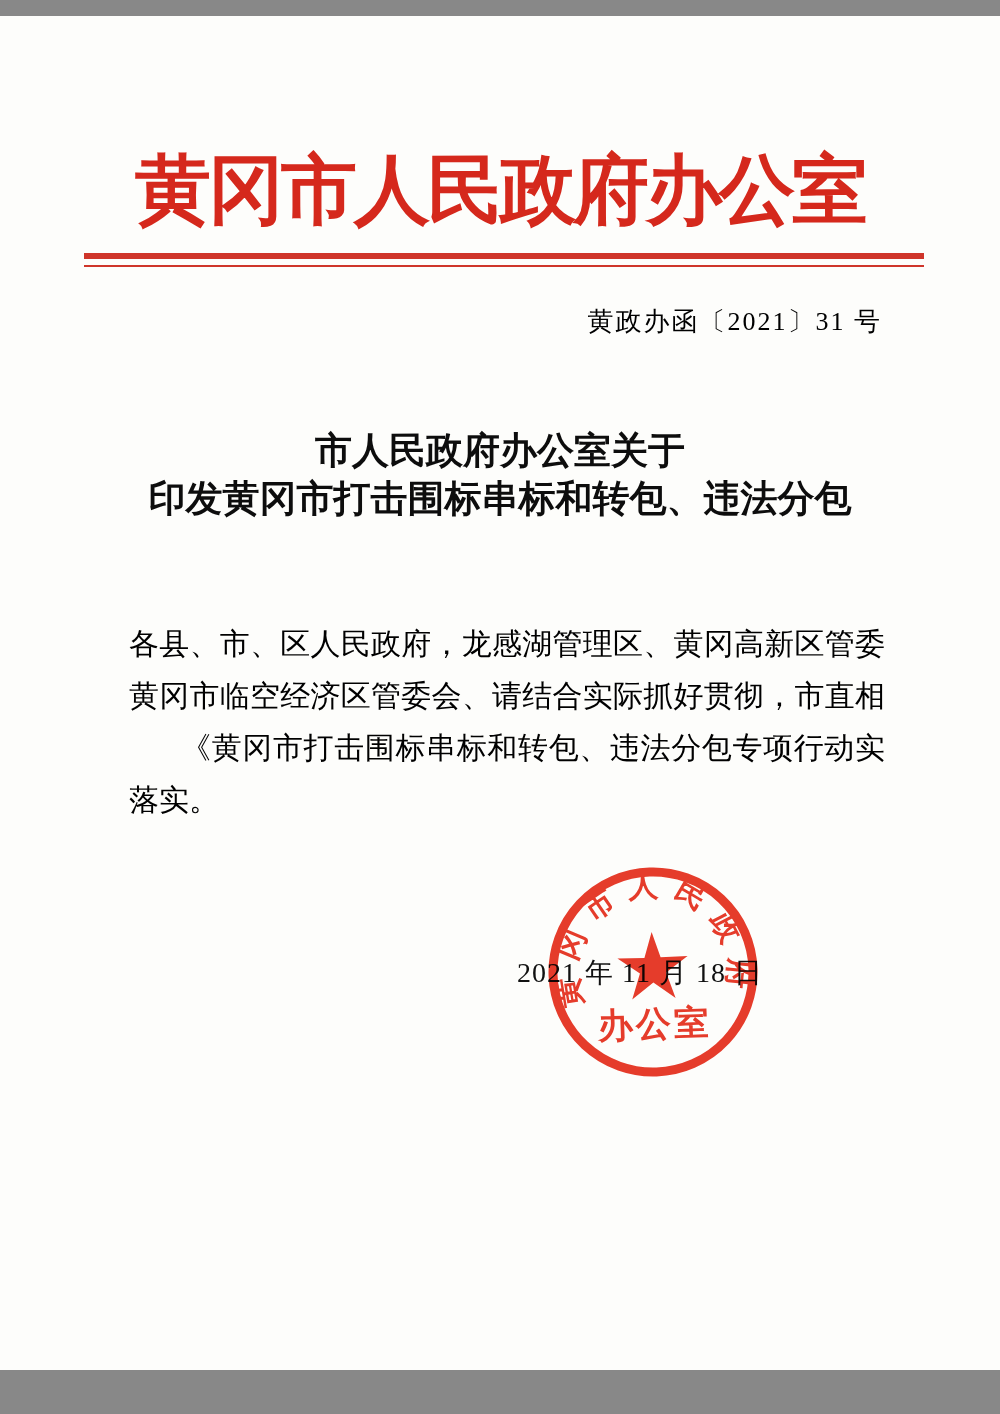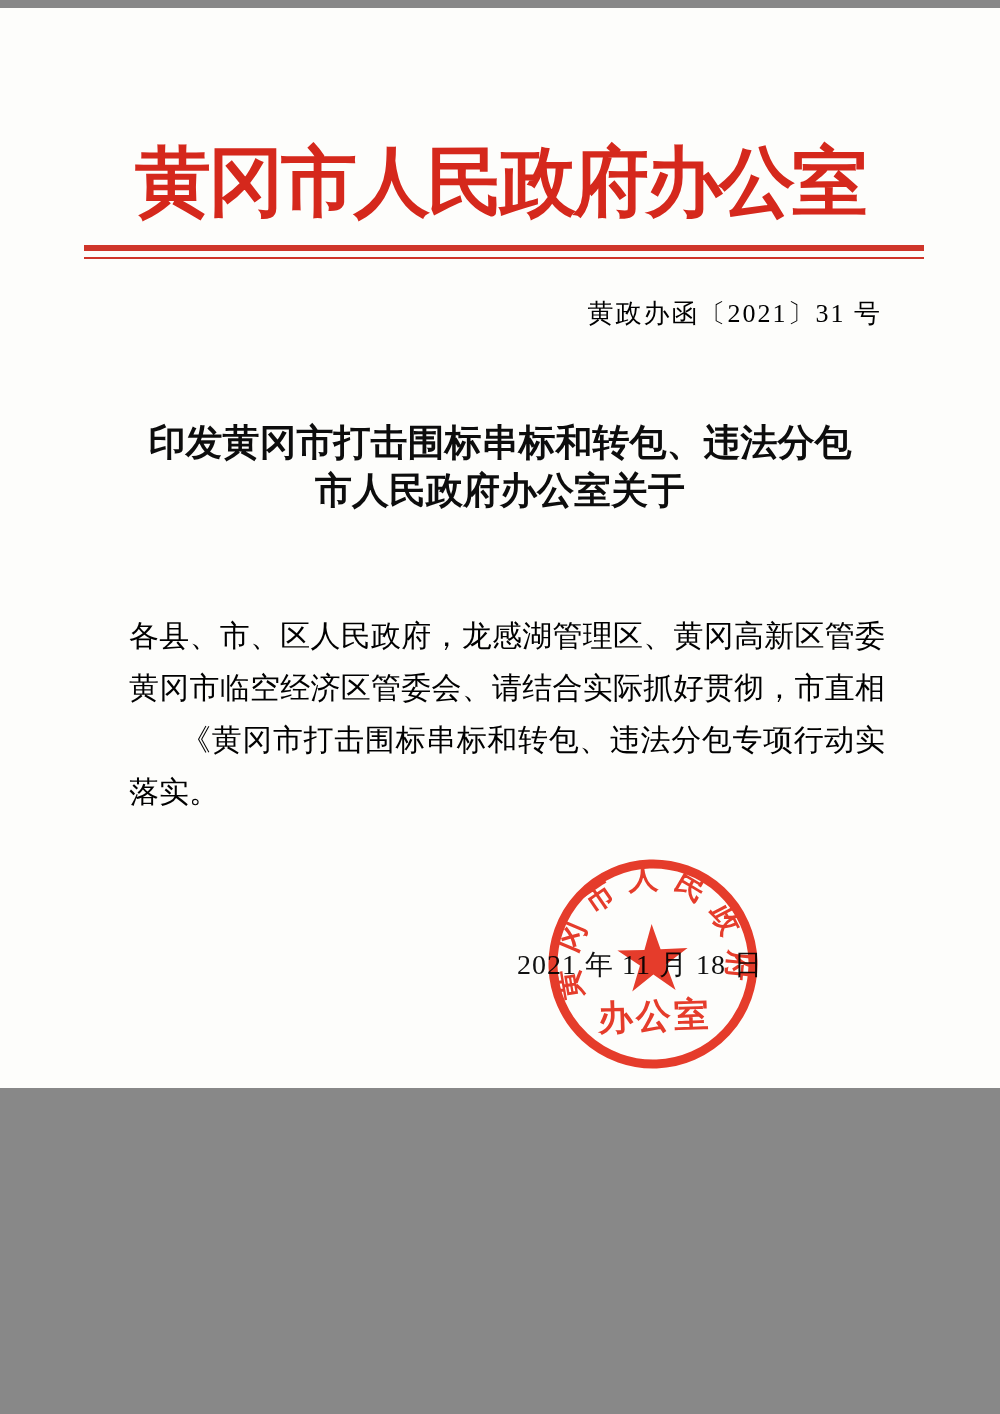--- a/index.html
+++ b/index.html
@@ -1,19 +1,19 @@
 <!DOCTYPE html>
 <html><head>
 <meta charset="utf-8">
 <style>
   html,body{margin:0;padding:0;background:#888;}
   .page{
     position:relative;
-    width:1000px;height:1080px;
-    margin:8px auto;
+    width:1000px;height:1354px;
+    margin:16px auto;
     background:#fdfdfb;
     overflow:hidden;
     font-family:"Liberation Serif","DejaVu Serif",serif;
   }
   
   .agency-title{
     position:absolute;left:0;top:128px;width:100%;
     text-align:center;
     font-size:76px;line-height:92px;font-weight:bold;
     letter-spacing:-3px;
@@ -71,22 +71,22 @@
 <div class="page">
 
   <div class="agency-title" style="color: rgb(213, 40, 28);">黄冈市人民政府办公室</div>
 
   <div class="rule rule-top-thick" style="background: rgb(207, 53, 42);"></div>
   <div class="rule rule-top-thin" style="background: rgb(207, 53, 42);"></div>
 
   <div class="doc-number">黄政办函〔2021〕31 号</div>
 
   <div class="doc-title">
+    <div>市人民政府办公室关于</div>
     <div>印发黄冈市打击围标串标和转包、违法分包</div>
-    <div>市人民政府办公室关于</div>
   </div>
 
   <div class="body-text">
     <div class="body-line">各县、市、区人民政府，龙感湖管理区、黄冈高新区管委会、</div>
     <div class="body-line">黄冈市临空经济区管委会、请结合实际抓好贯彻，市直相关单位：</div>
     <div class="body-line indent">《黄冈市打击围标串标和转包、违法分包专项行动实施方</div>
     <div class="body-line last">落实。</div>
   </div>
 
   <div class="doc-date">2021 年 11 月 18 日</div>

